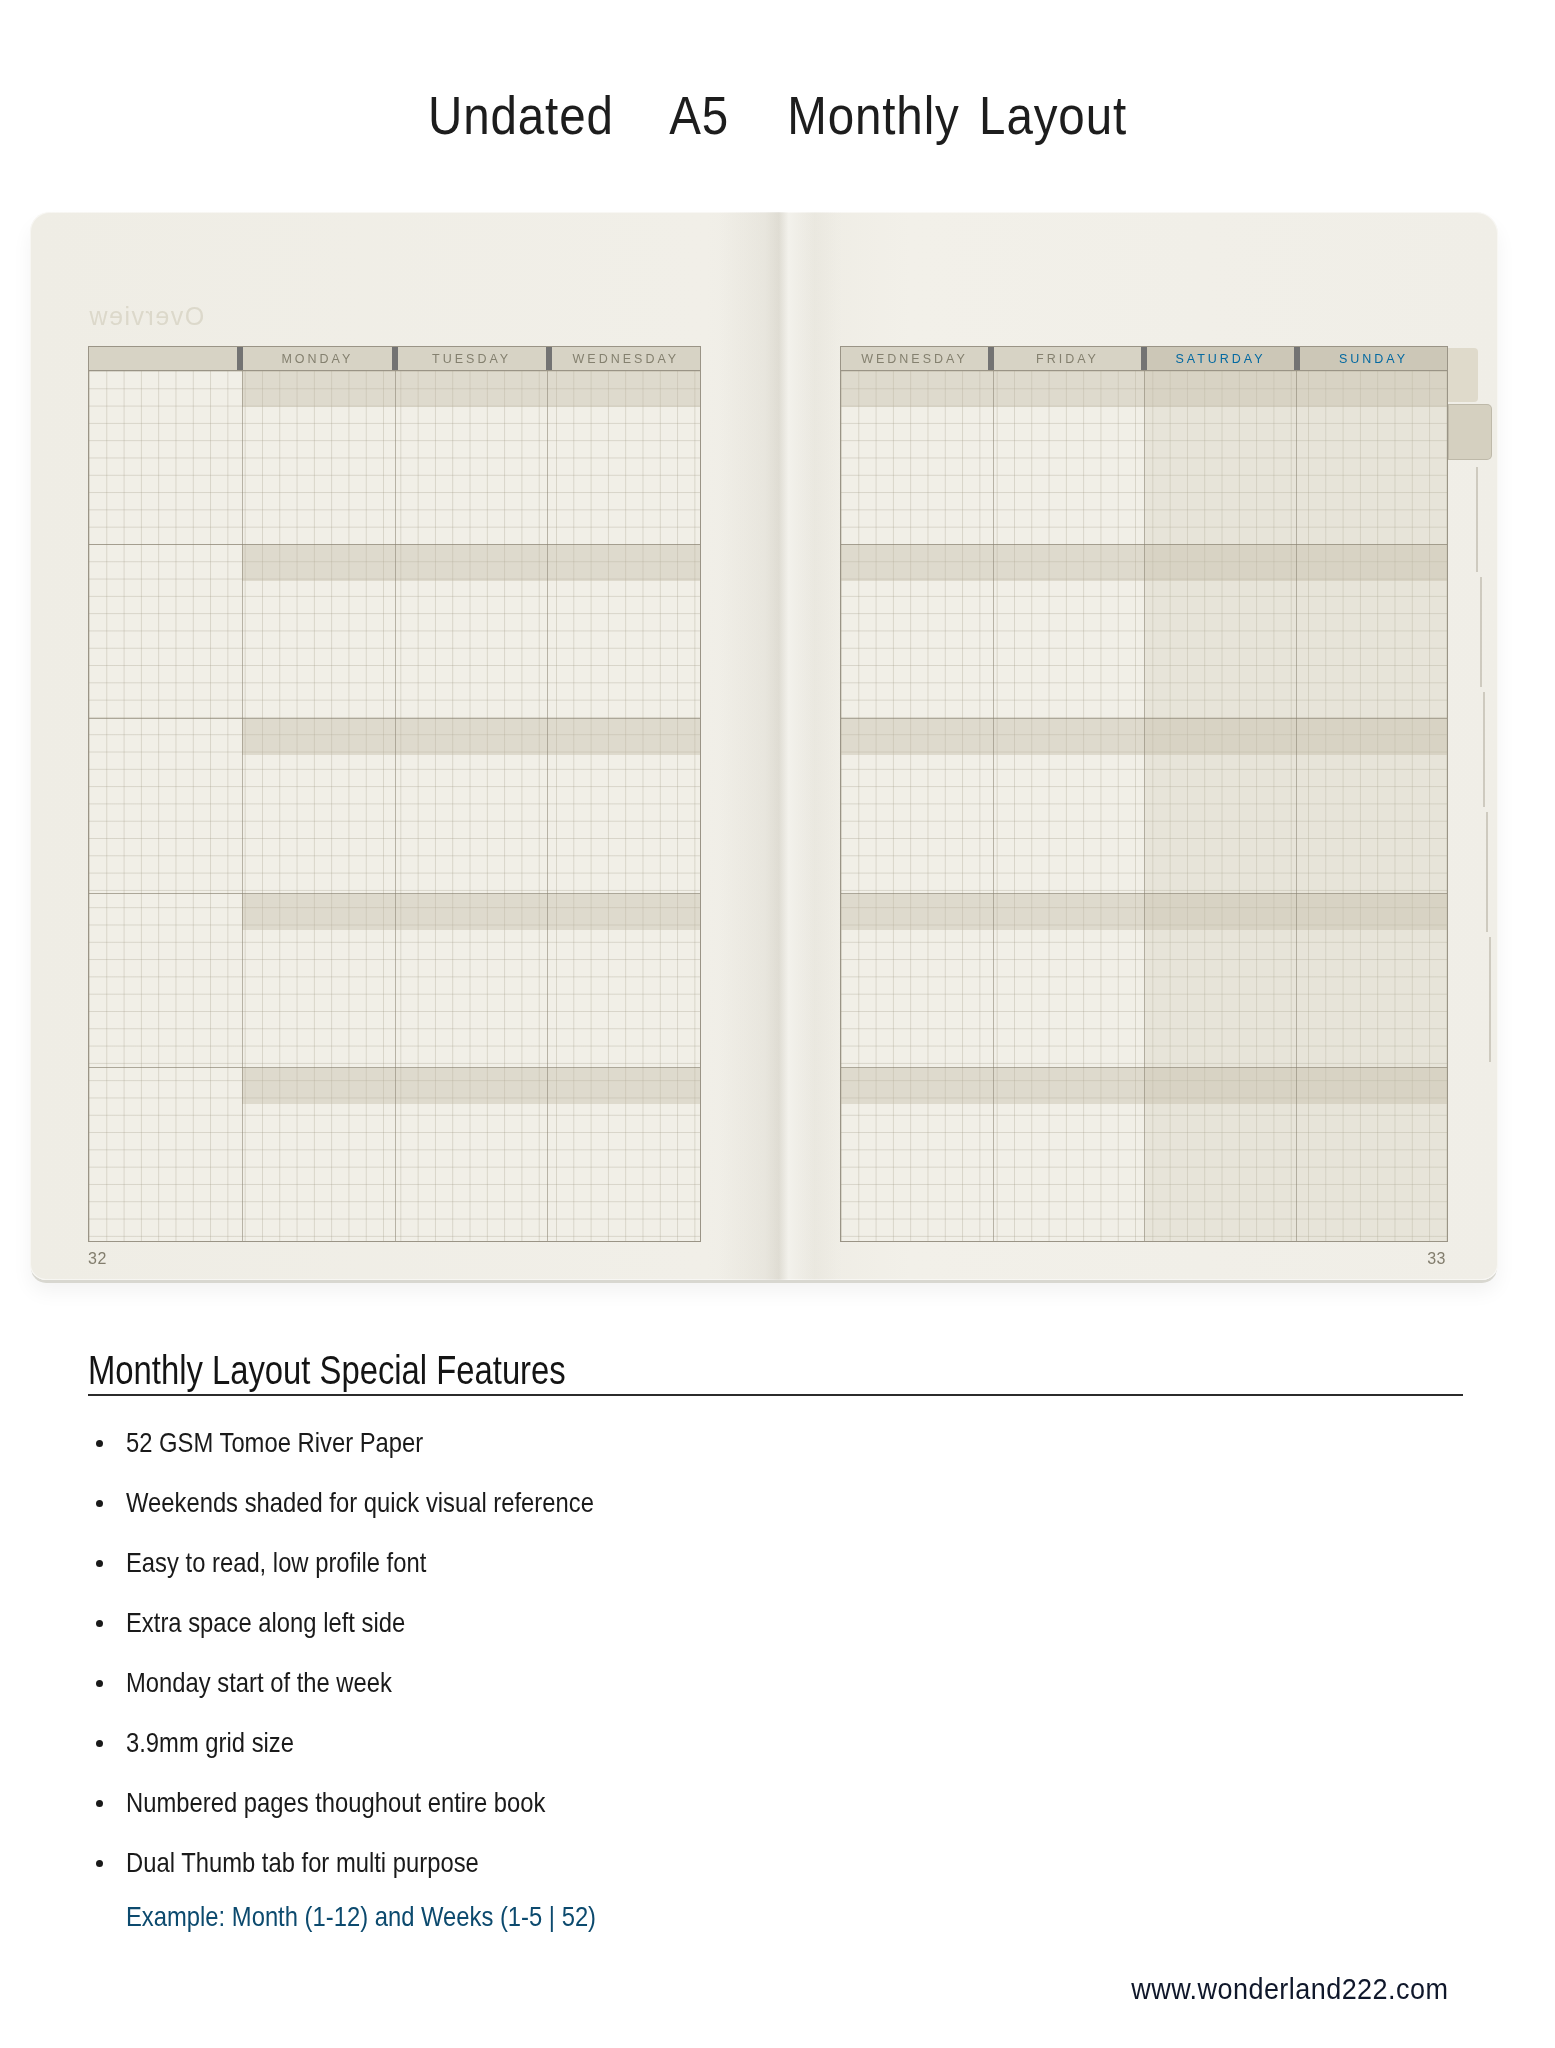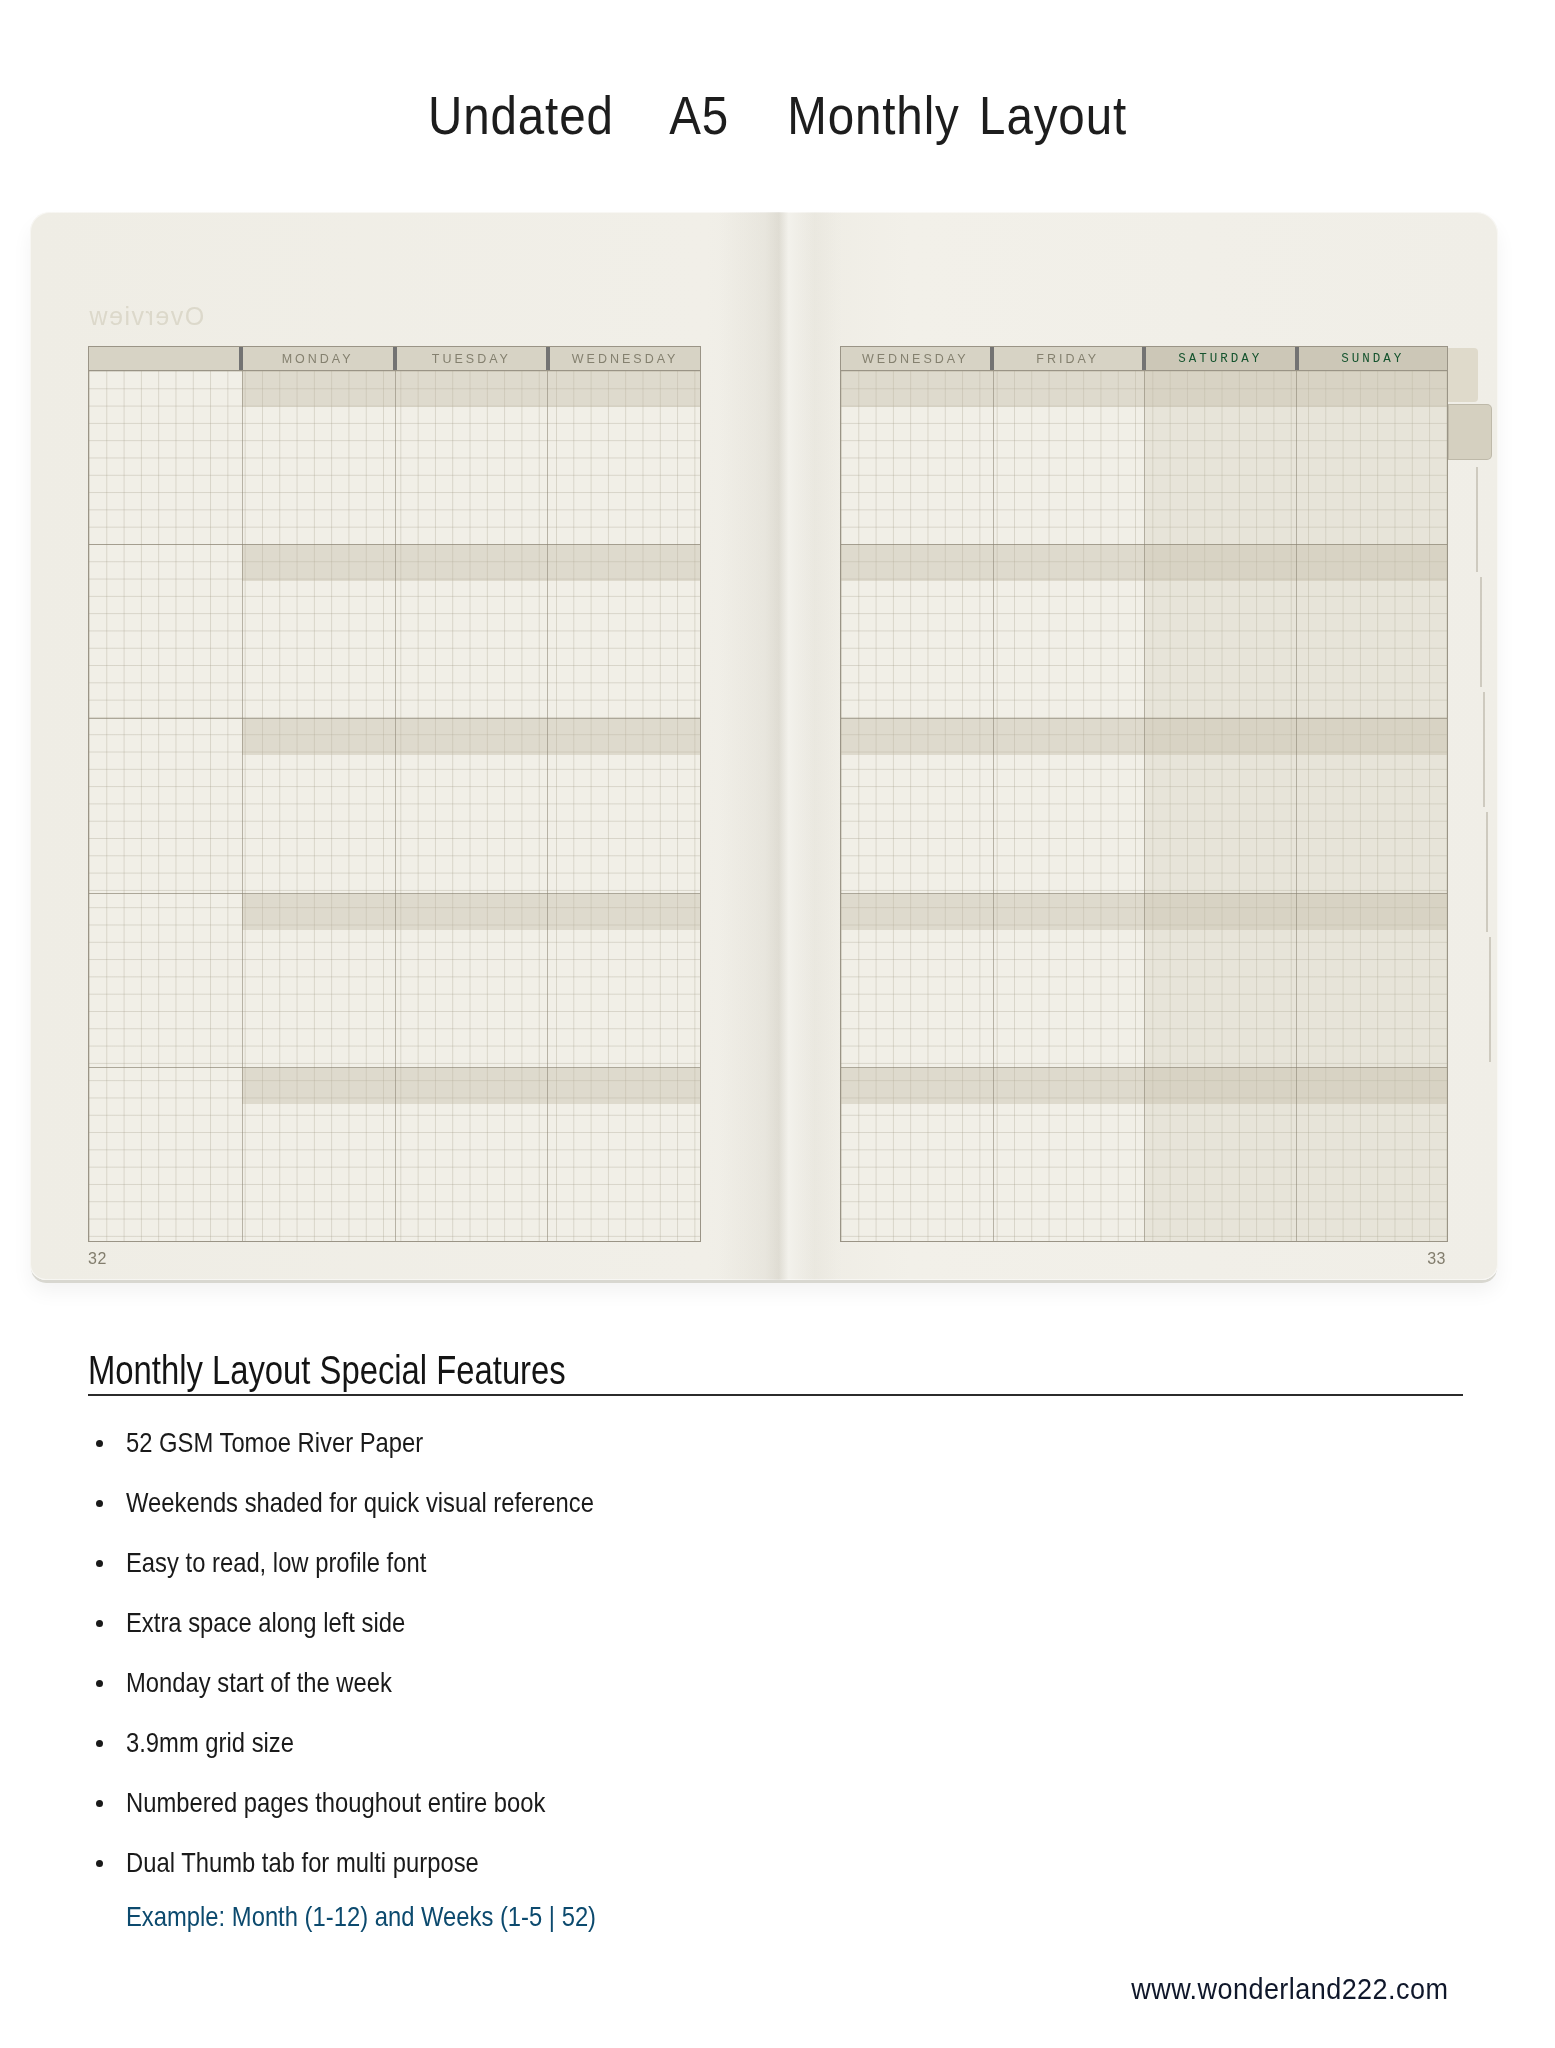--- a/index.html
+++ b/index.html
@@ -40,22 +40,22 @@
   }
   .pt.left{left:58px;width:613px;}
   .pt.right{left:810px;width:608px;}
   .pt-head{
     display:flex;height:24px;background:#d7d3c5;border-bottom:1px solid #9a9486;box-sizing:border-box;
   }
   .hc{
     flex:1;display:flex;align-items:center;justify-content:center;
     font-size:12.5px;letter-spacing:3px;color:#84806f;box-sizing:border-box;
   }
-  .hc + .hc{border-left:4px solid #737373;}
-  .hc.we{background:#ccc7b7;color:#14532d;font-family:Liberation Mono, monospace;}
+  .hc + .hc{border-left:6px solid #737373;}
+  .hc.we{background:#ccc7b7;color:#0369a1;}
   .pt-body{
     position:absolute;left:0;right:0;top:24px;bottom:0;
     background-color:#f1efe7;
     background-image:
       linear-gradient(to right,rgba(158,151,130,.30) 1px,transparent 1px),
       linear-gradient(to bottom,rgba(158,151,130,.30) 1px,transparent 1px);
     background-size:17.3px 17.3px;
     display:flex;flex-direction:column;
   }
   .weekend-shade{

